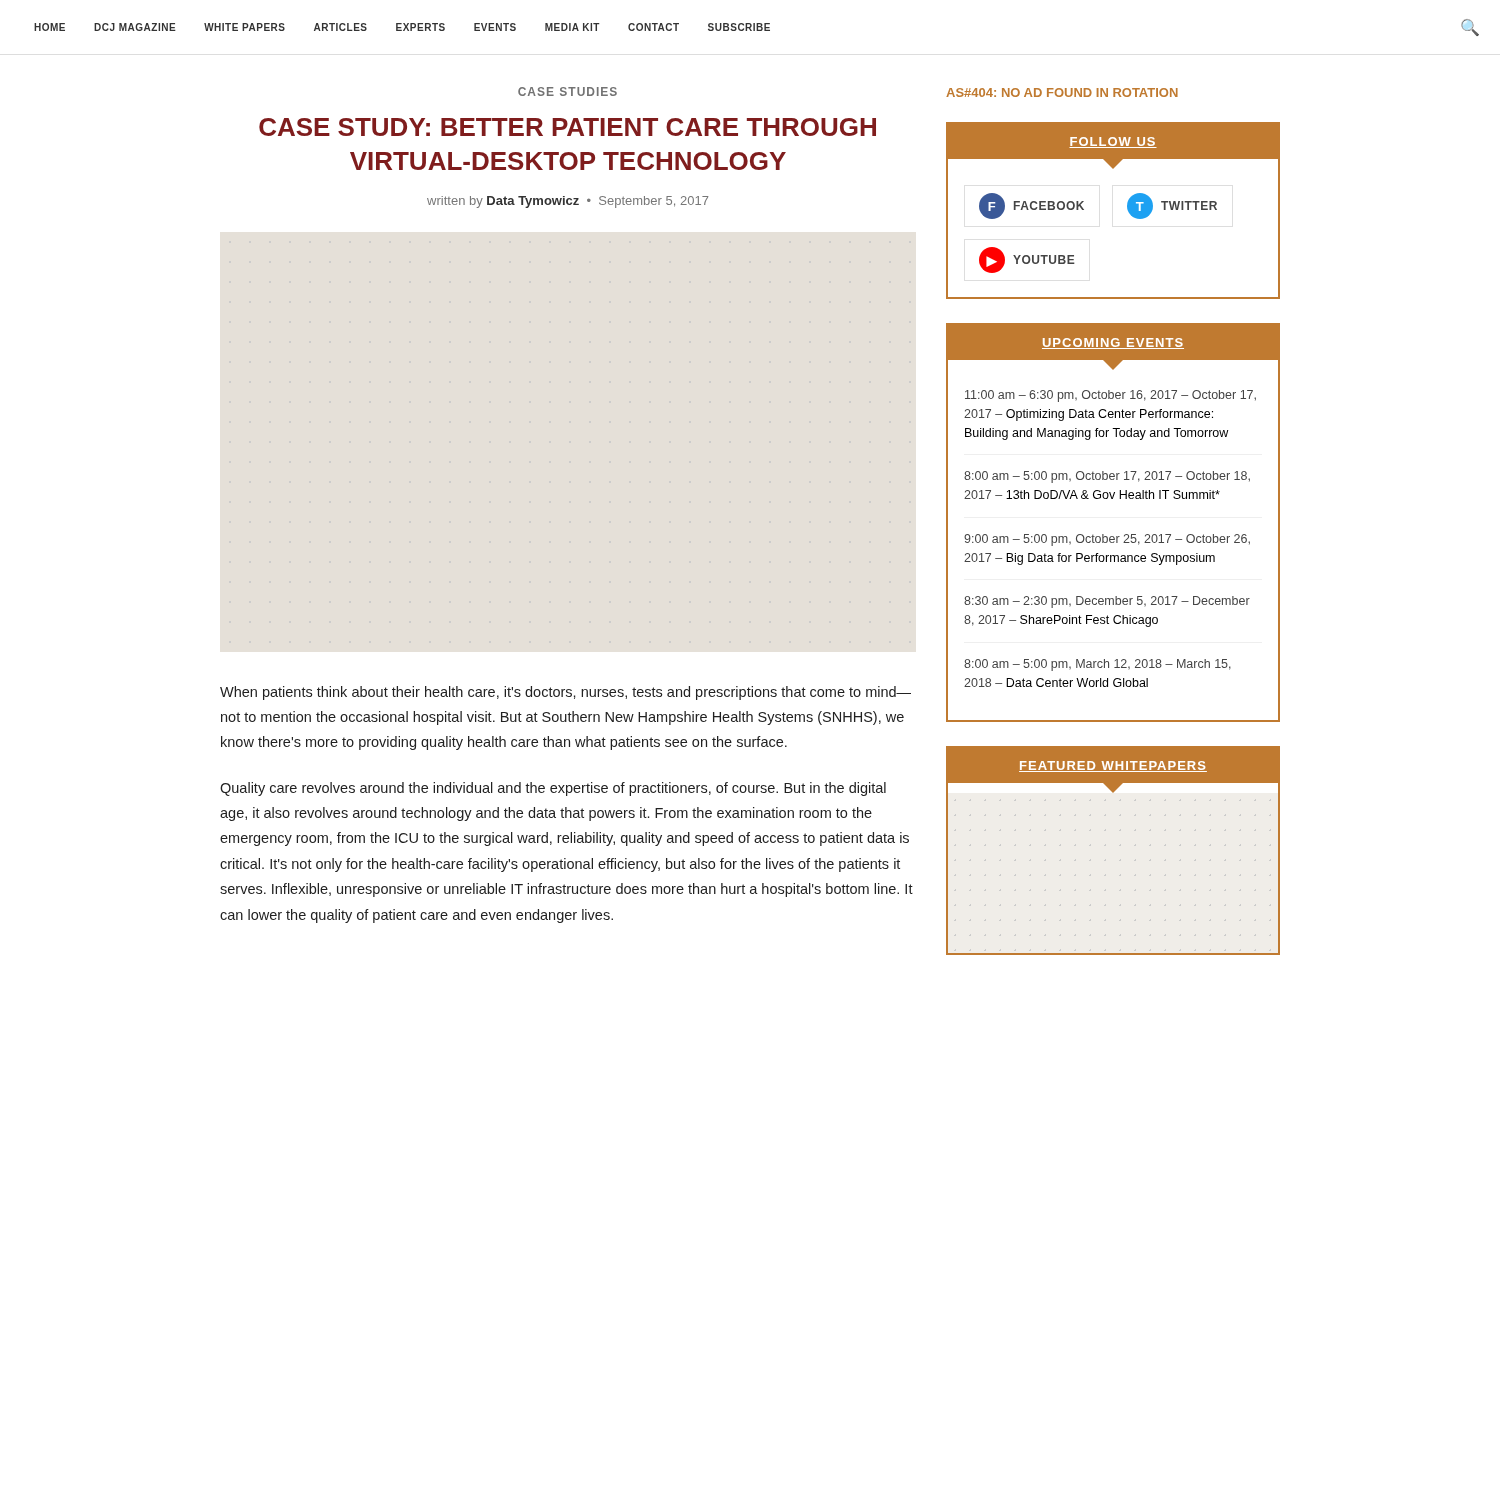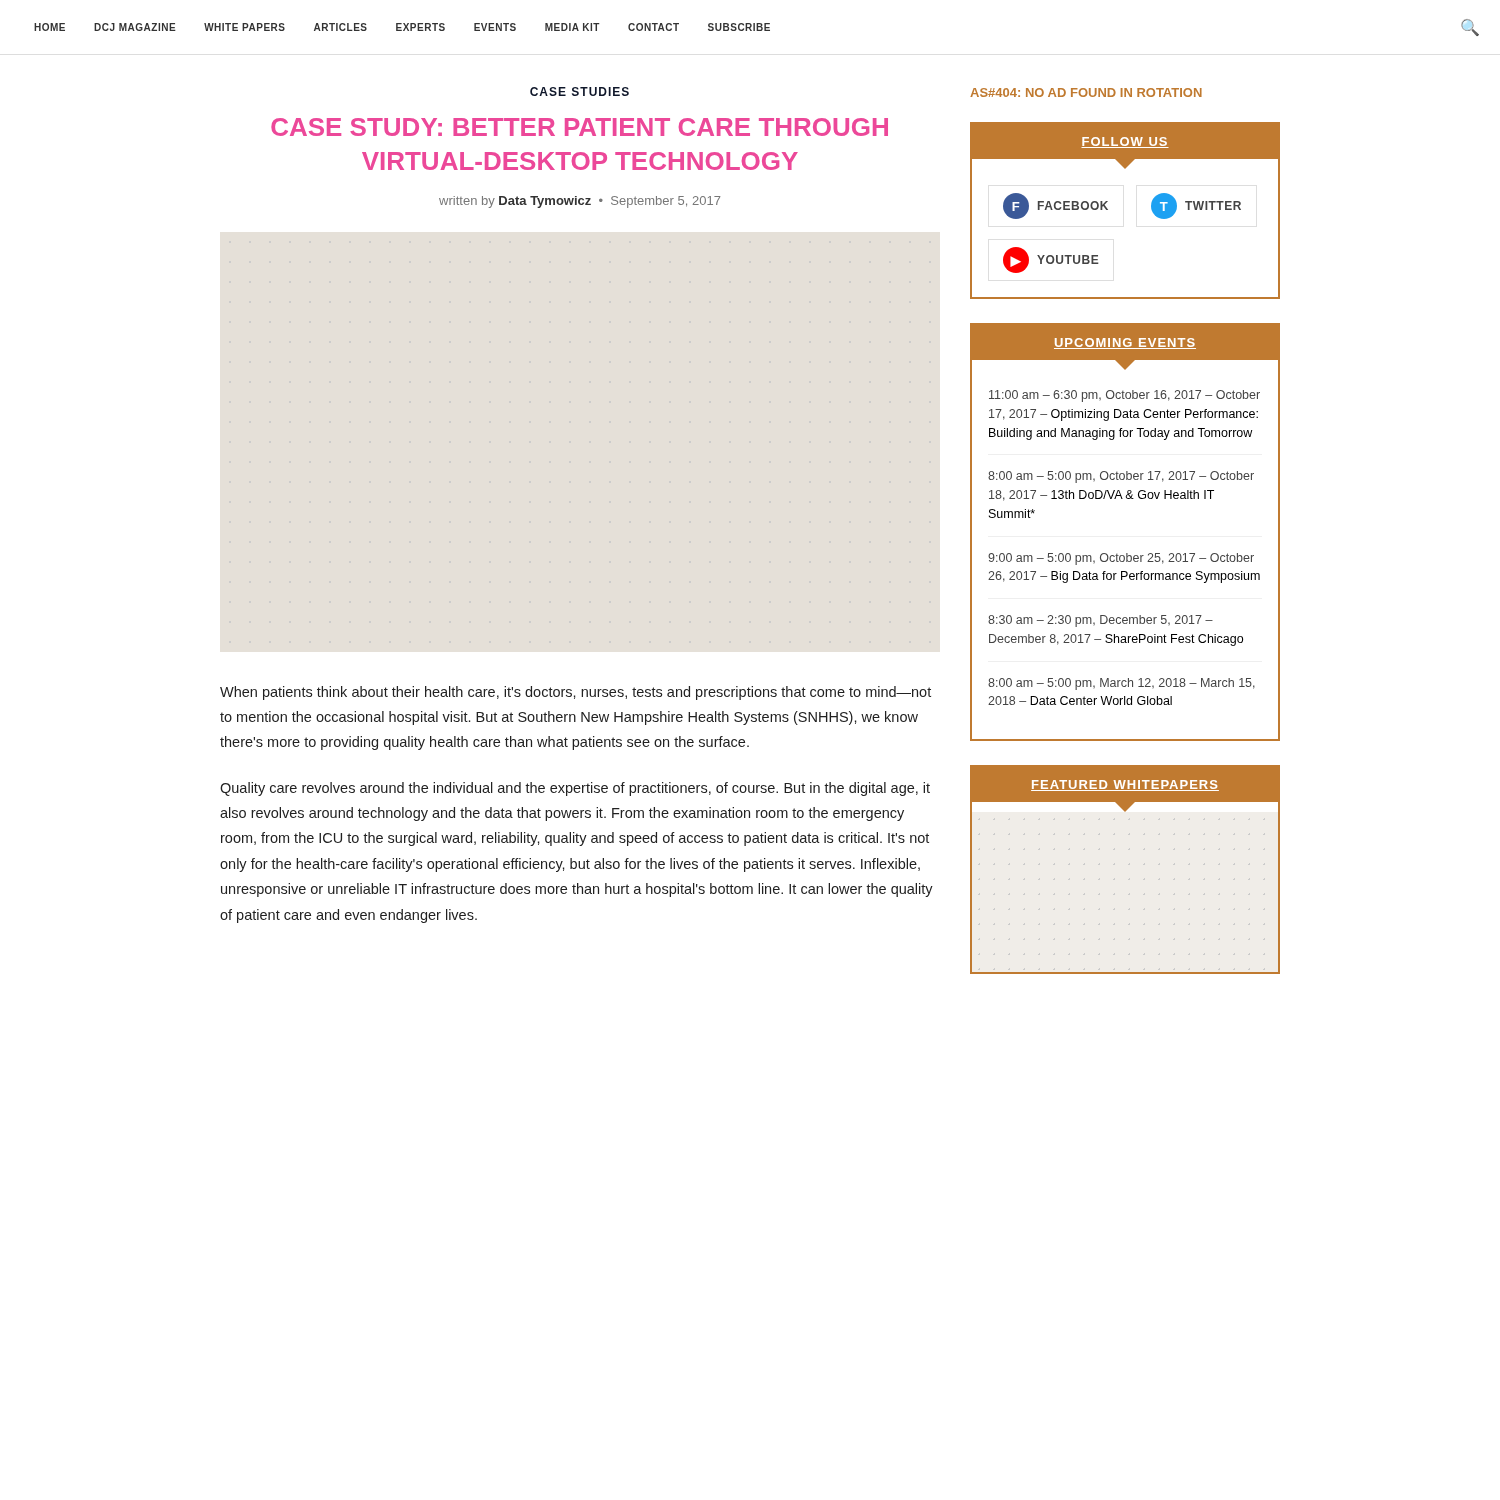--- a/index.html
+++ b/index.html
@@ -44,32 +44,32 @@
     .main-content {
       flex: 1;
       min-width: 0;
     }
 
     .category-label {
       text-align: center;
       font-size: 12px;
       font-weight: 700;
       letter-spacing: 1px;
-      color: #0f172a;
+      color: #737373;
       text-transform: uppercase;
       margin-bottom: 12px;
     }
 
     .article-title {
       text-align: center;
       font-size: 26px;
       font-weight: 900;
       text-transform: uppercase;
       line-height: 1.3;
-      color: #ec4899;
+      color: #7f1d1d;
       margin-bottom: 14px;
     }
 
     .article-meta {
       text-align: center;
       font-size: 13px;
       color: #777;
       margin-bottom: 24px;
     }
     .article-meta a {
@@ -89,21 +89,21 @@
 
     .article-body p {
       font-size: 14.5px;
       line-height: 1.75;
       color: #222;
       margin-bottom: 20px;
     }
 
     
     .sidebar {
-      width: 310px;
+      width: 334px;
       flex-shrink: 0;
     }
 
     .ad-placeholder {
       color: #c07a30;
       font-size: 13px;
       font-weight: 600;
       margin-bottom: 22px;
     }
 

